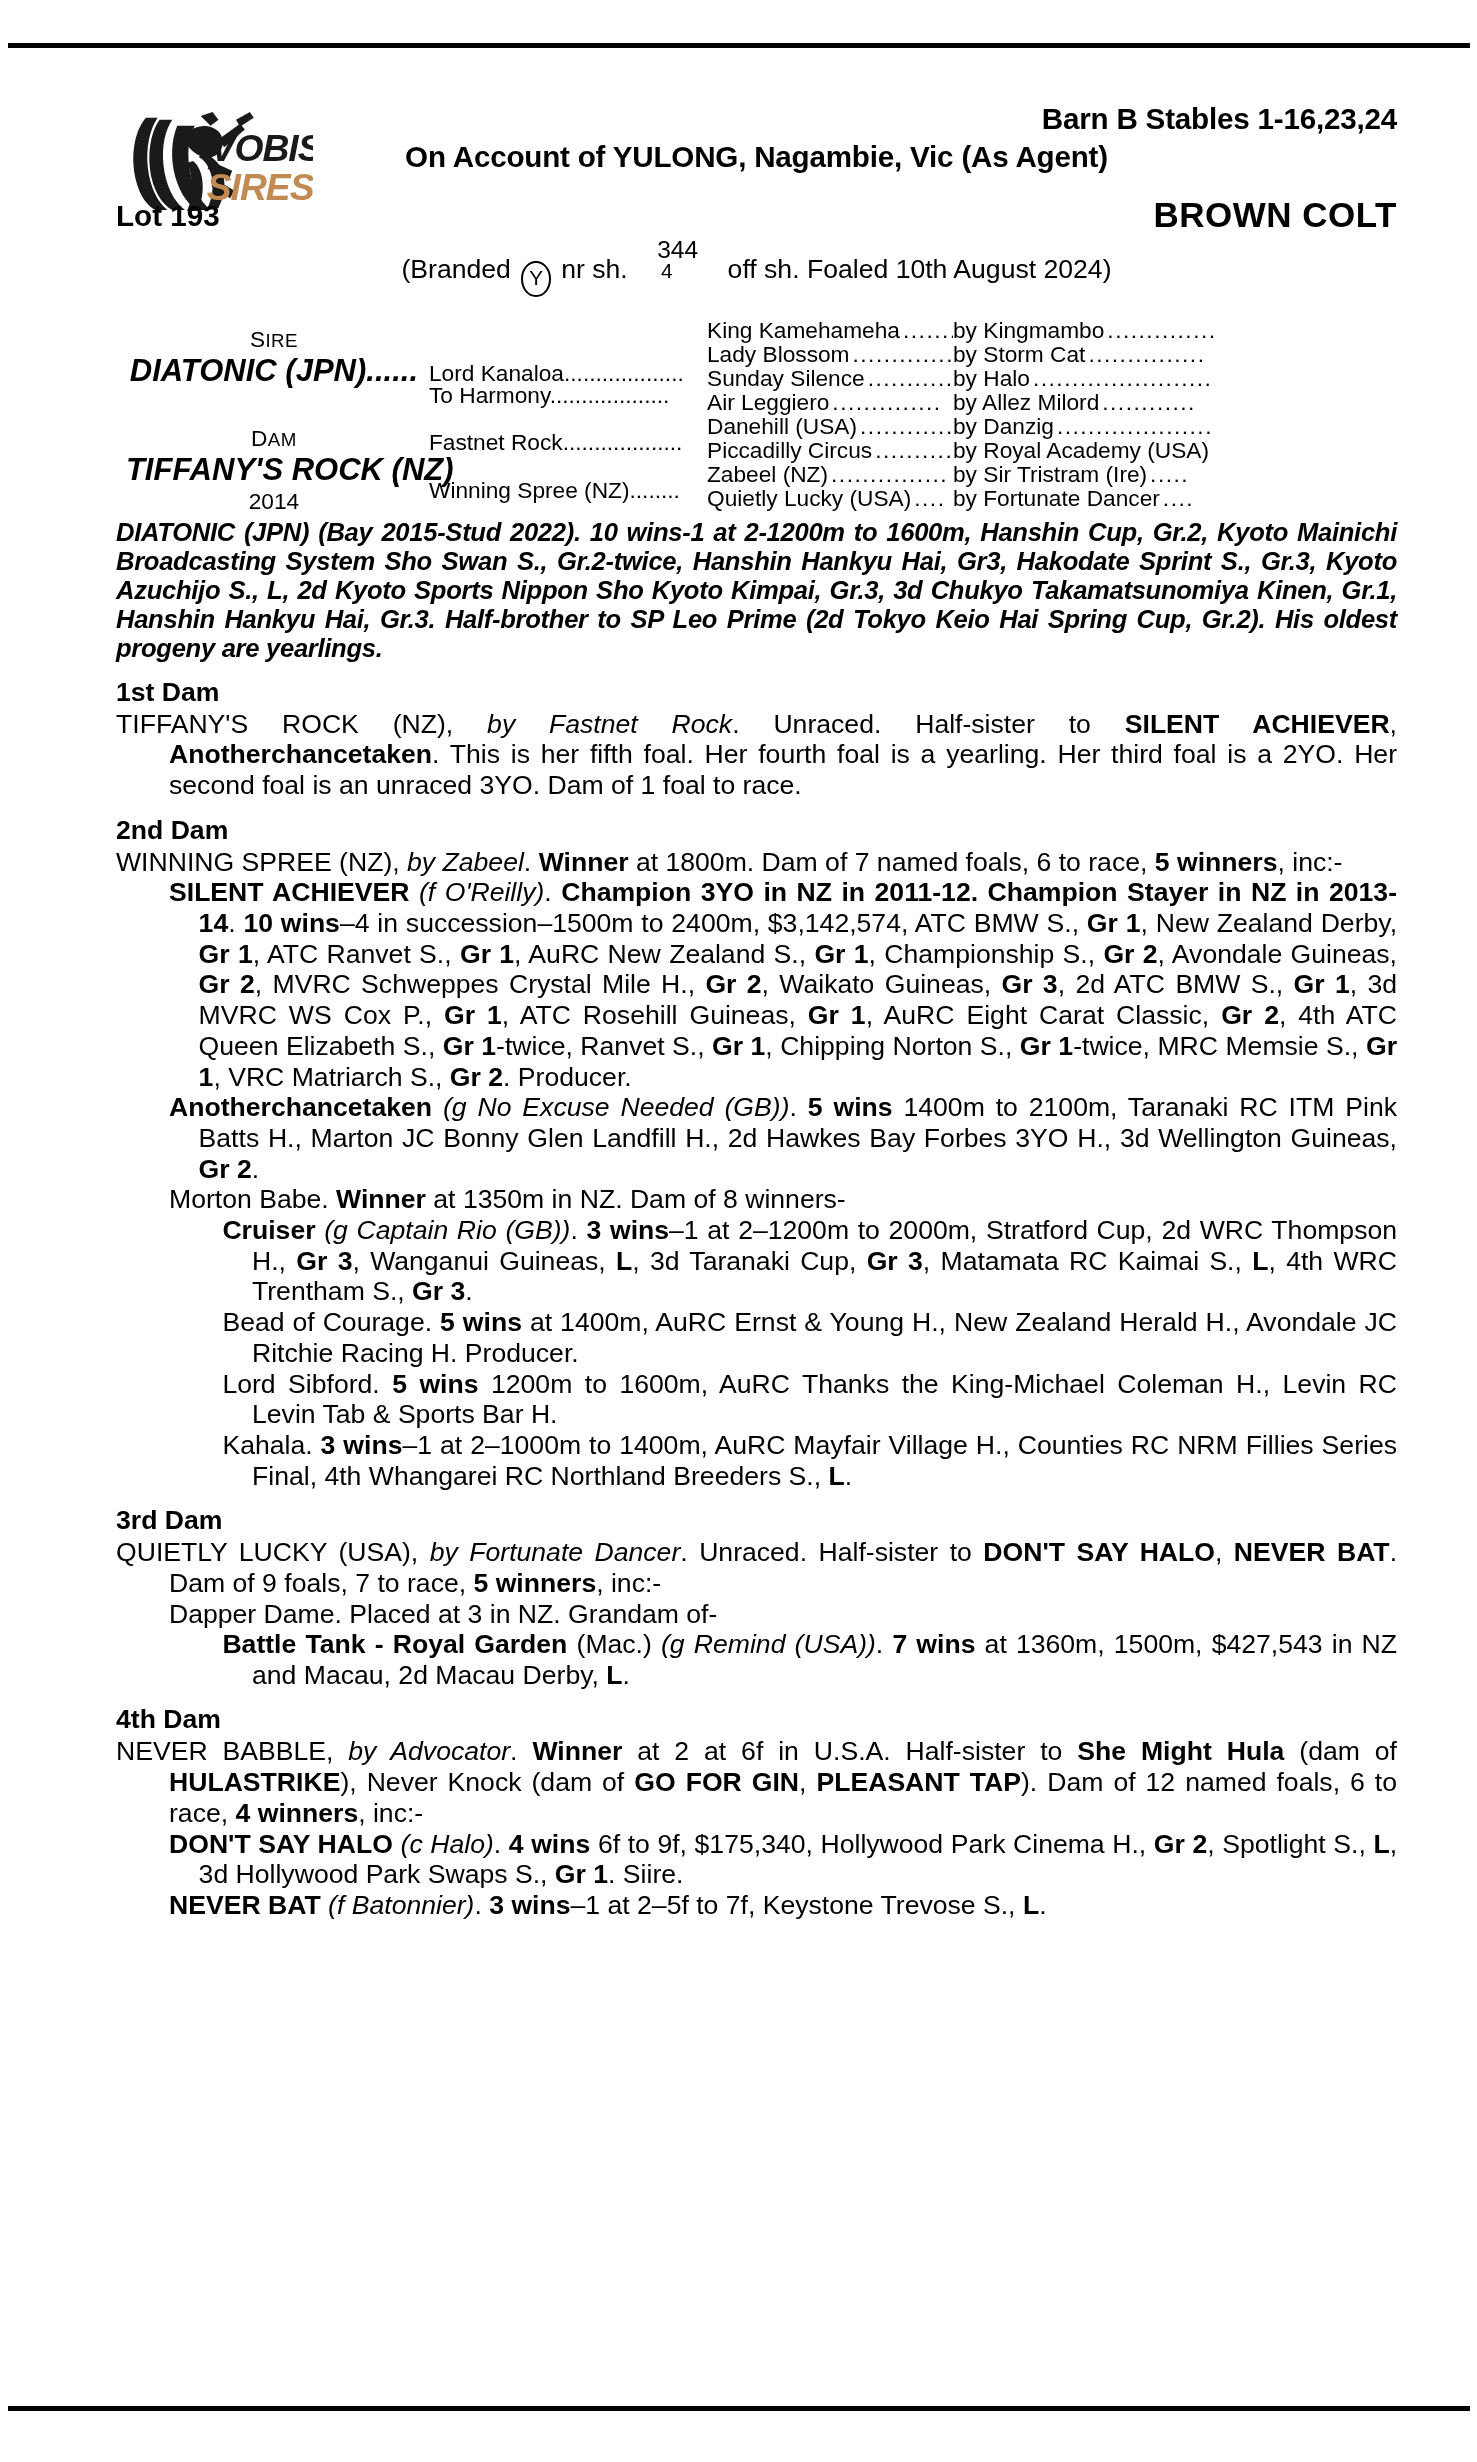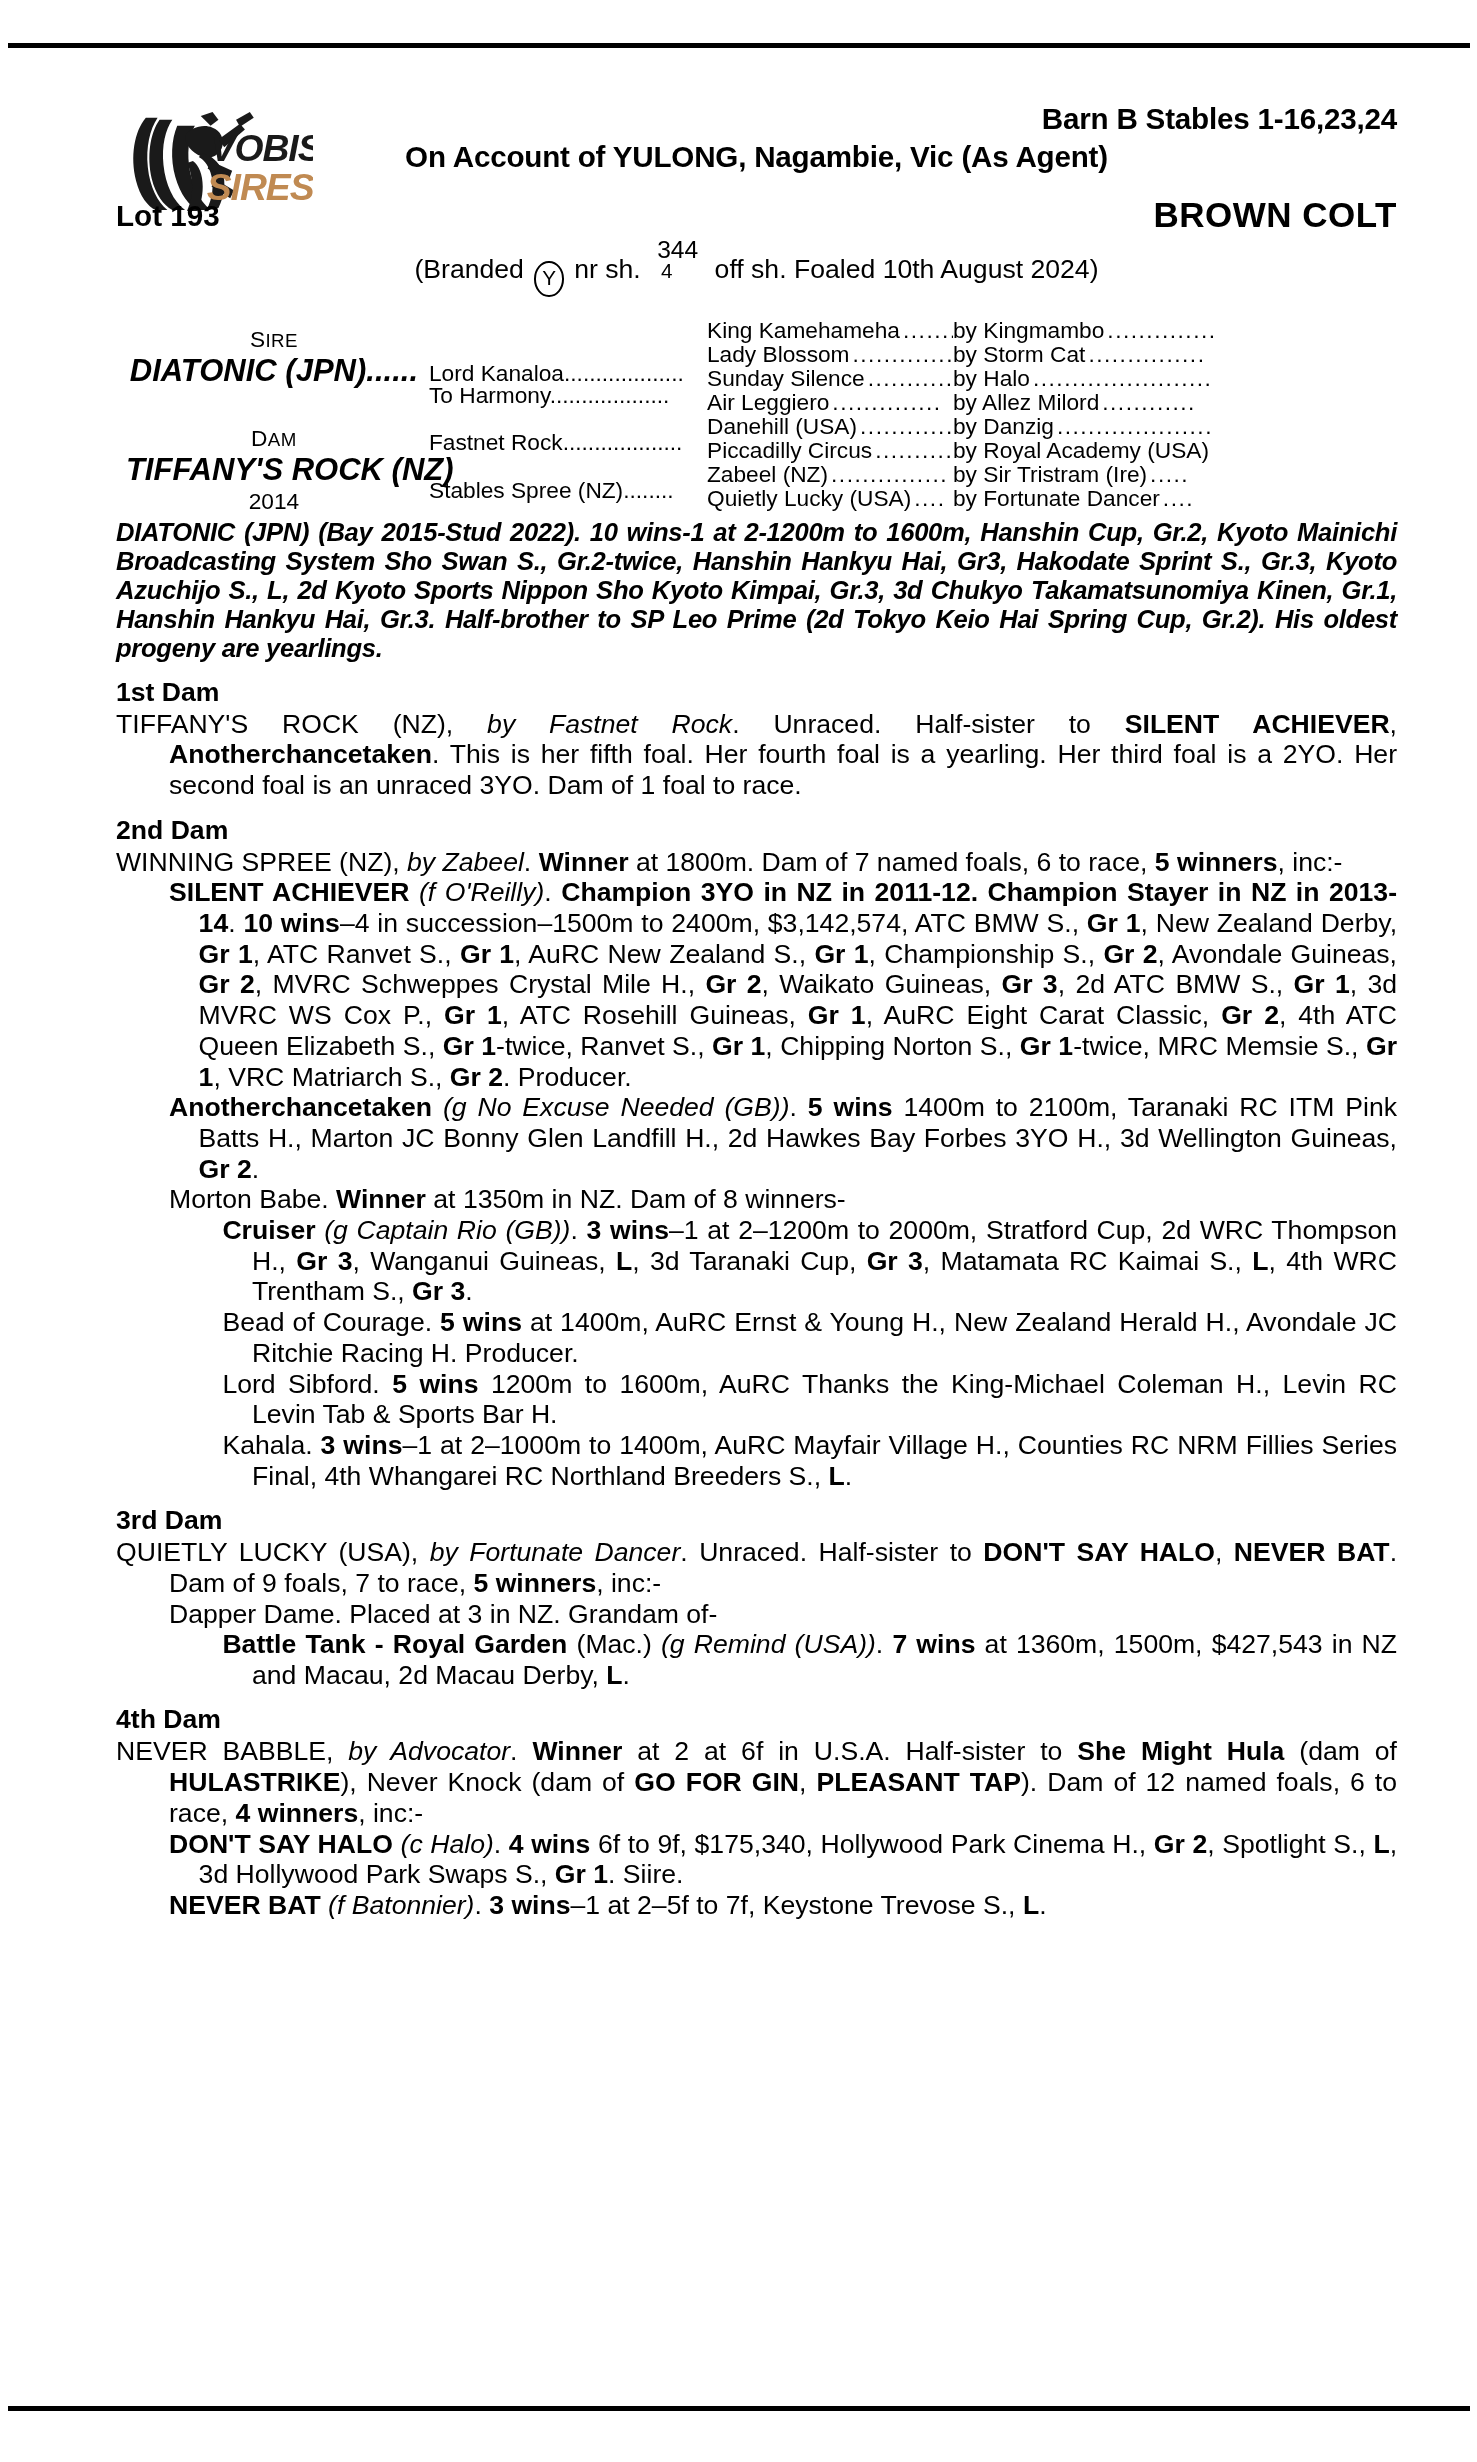--- a/index.html
+++ b/index.html
@@ -110,21 +110,21 @@
     text-align: center;
     font-size: 20.7px;
     font-weight: normal;
     vertical-align: -6.9px;
     margin: 0 3px;
   }
   .frac {
     display: inline-block;
     vertical-align: -3.9px;
     text-align: center;
-    margin: 0 9px;
+    margin: 0 22px;
     font-size: 24.6px;
     line-height: 0.95;
     position: relative;
     top: -3.9px;
   }
   .frac .num { display: block; }
   .frac .den { display: block; font-size: 20.7px; text-align: left; padding-left: 3.9px;}
 
   
   .ped {
@@ -286,21 +286,21 @@
           <div class="smallcap"><span class="big">D</span><span>AM</span></div>
           <div class="ped-name">TIFFANY'S ROCK (NZ)</div>
           <div class="ped-year">2014</div>
         </div>
       </div>
 
       <div class="ped-col-mid">
         <div class="mid-1"><span>Lord Kanaloa</span><span>...................</span></div>
         <div class="mid-2"><span>To Harmony</span><span>...................</span></div>
         <div class="mid-3"><span>Fastnet Rock</span><span>...................</span></div>
-        <div class="mid-4"><span>Stables Spree (NZ)</span><span>........</span></div>
+        <div class="mid-4"><span>Winning Spree (NZ)</span><span>........</span></div>
       </div>
 
       <div class="ped-col-right">
         <div class="gp-row">
           <span class="gp-a">
               <span class="nm">King Kamehameha</span>
               <span class="dots">.........</span>
             </span>
           <span class="gp-b">
               <span class="nm">by Kingmambo</span>

